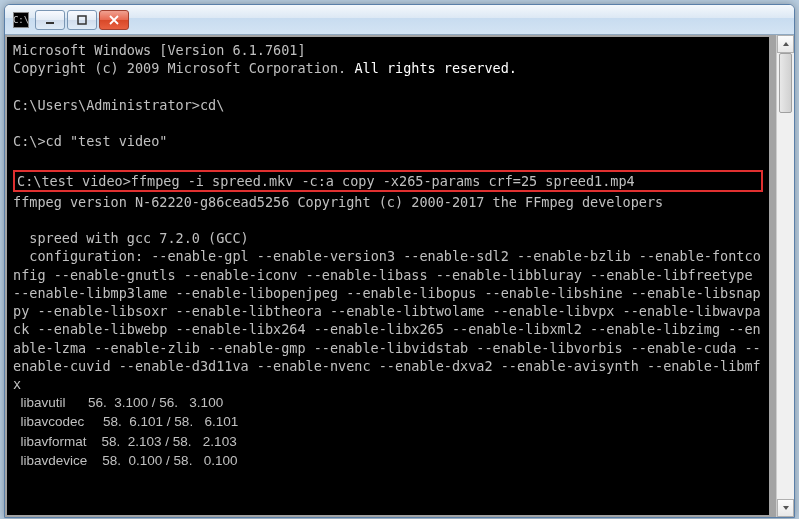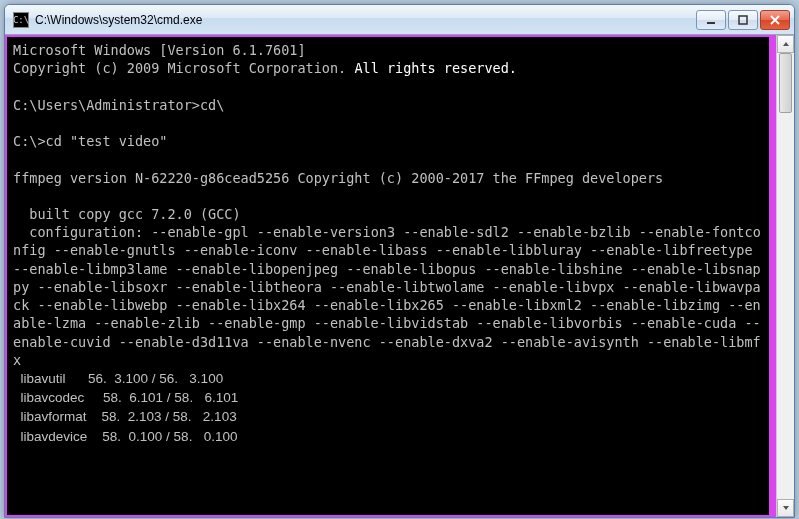--- a/index.html
+++ b/index.html
@@ -59,21 +59,21 @@
   align-items: center;
   justify-content: center;
   cursor: pointer;
 }
 .wbtn.close {
   background: linear-gradient(to bottom, #f0a090 0%, #e86850 50%, #d84828 51%, #e86040 100%);
   border-color: #a04030;
 }
 .wbtn svg { display: block; }
 .terminal-wrap {
-  background: #d946ef;
+  background: #a3a3a3;
   padding: 2px;
   position: relative;
 }
 .terminal {
   background: #000;
   color: #e0e0e0;
   font-family: 'Consolas', 'Lucida Console', monospace;
   font-size: 13.5px;
   line-height: 1.35;
   padding: 4px 6px;
@@ -130,21 +130,20 @@
 }
 .scrollbar-btn.down { position: absolute; bottom: 0; left: 0; right: 0; }
 .lib-table { font-family: Liberation Sans, sans-serif; }
 </style>
 </head>
 <body>
 
 <div class="window">
   <div class="titlebar">
     <div class="titlebar-icon">C:\</div>
-    <div class="titlebar-text">C:\Windows\system32\cmd.exe</div>
     <div class="window-controls">
       <div class="wbtn">
         <svg width="10" height="10" viewBox="0 0 10 10">
             <rect x="1" y="7" width="8" height="2" fill="#333"></rect>
           </svg>
       </div>
       <div class="wbtn">
         <svg width="10" height="10" viewBox="0 0 10 10">
             <rect x="1" y="1" width="8" height="8" fill="none" stroke="#333" stroke-width="1.5"></rect>
           </svg>
@@ -158,23 +157,23 @@
   </div>
 
   <div class="terminal-wrap">
     <div class="terminal"><span class="gray">Microsoft Windows [Version 6.1.7601]</span>
 <span class="gray">Copyright (c) 2009 Microsoft Corporation.</span><span class="white"> All rights reserved.</span>
 
 <span class="gray">C:\Users\Administrator&gt;cd\</span>
 
 <span class="gray">C:\&gt;cd "test video"</span>
 
-<span class="gray">ffmpeg version N-62220-g86cead5256 Copyright (c) 2000-2017 the FFmpeg developers</span>
+<span class="highlight-box"><span class="gray">C:\test video&gt;ffmpeg -i spreed.mkv -c:a copy -x265-params crf=25 spreed1.mp4</span></span><span class="gray">ffmpeg version N-62220-g86cead5256 Copyright (c) 2000-2017 the FFmpeg developers</span>
 
-<span class="gray">  built copy gcc 7.2.0 (GCC)</span>
+<span class="gray">  spreed with gcc 7.2.0 (GCC)</span>
 <span class="gray">  configuration: --enable-gpl --enable-version3 --enable-sdl2 --enable-bzlib --enable-fontconfig --enable-gnutls --enable-iconv --enable-libass --enable-libbluray --enable-libfreetype --enable-libmp3lame --enable-libopenjpeg --enable-libopus --enable-libshine --enable-libsnappy --enable-libsoxr --enable-libtheora --enable-libtwolame --enable-libvpx --enable-libwavpack --enable-libwebp --enable-libx264 --enable-libx265 --enable-libxml2 --enable-libzimg --enable-lzma --enable-zlib --enable-gmp --enable-libvidstab --enable-libvorbis --enable-cuda --enable-cuvid --enable-d3d11va --enable-nvenc --enable-dxva2 --enable-avisynth --enable-libmfx</span>
 <span class="gray lib-table" id="lib-rows">  libavutil      56.  3.100 / 56.   3.100
   libavcodec     58.  6.101 / 58.   6.101
   libavformat    58.  2.103 / 58.   2.103
   libavdevice    58.  0.100 / 58.   0.100
 </span></div>
 
     <div class="scrollbar">
       <div class="scrollbar-btn">
         <svg width="8" height="8" viewBox="0 0 8 8">

